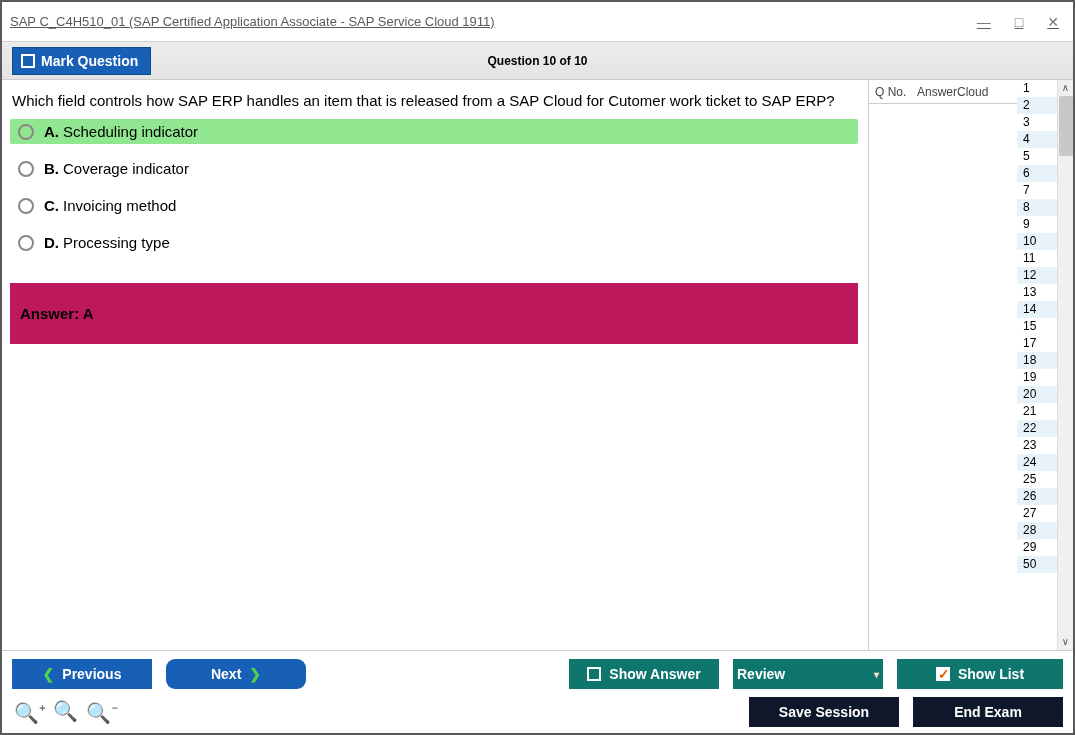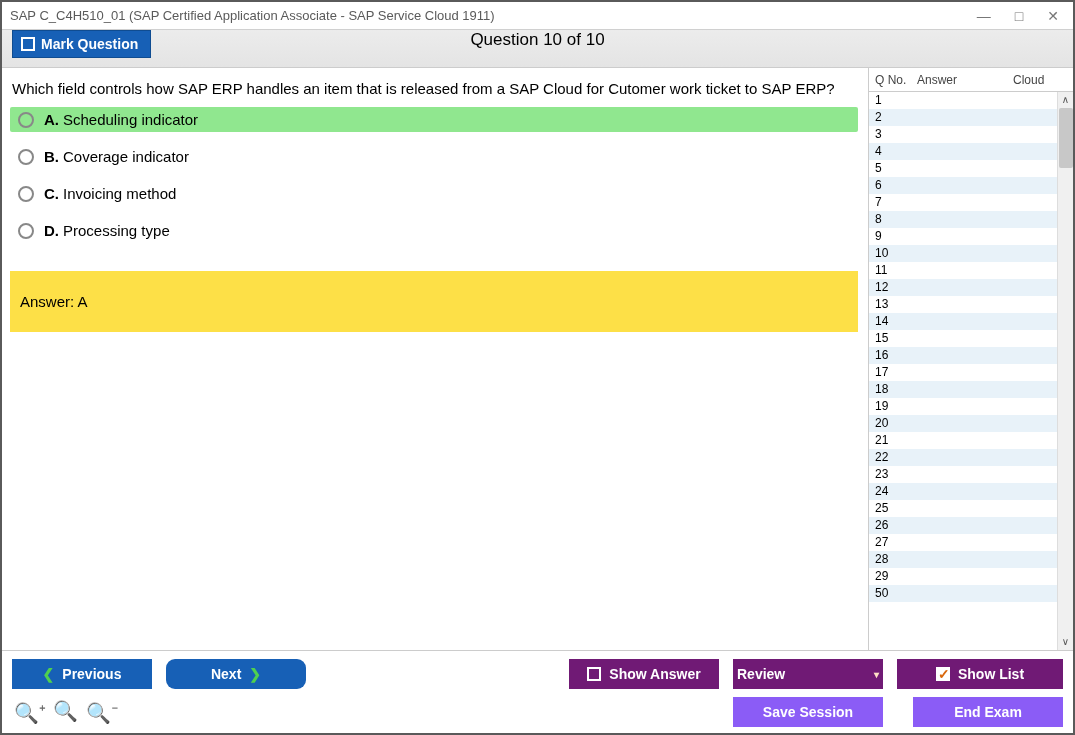--- a/index.html
+++ b/index.html
@@ -13,36 +13,38 @@
     width: 1075px;
     height: 735px;
     border: 2px solid #5a5a5a;
     margin: 0 auto;
     display: flex;
     flex-direction: column;
     position: relative;
     background: #fff;
   }
   .titlebar {
-    height: 28px;
+    height: 40px;
     display: flex;
     align-items: center;
     justify-content: space-between;
     padding: 0 8px;
     color: #5a5a5a;
     font-size: 13px;
     border-bottom: 1px solid #d0d0d0;
+    text-decoration: underline;
   }
   .win-controls { display: flex; gap: 24px; align-items: center; padding-right: 6px;}
   .win-controls span { color: #777; font-size: 14px; cursor: default; }
   .header {
     height: 38px;
     background: linear-gradient(#ececec,#e4e4e4);
     border-bottom: 1px solid #ccc;
     display: flex;
+    align-items: center;
     position: relative;
     padding-left: 10px;
   }
   .mark-btn {
     background: #1760b6;
     color: #fff;
     font-weight: bold;
     font-size: 14px;
     border: 1px solid #0f4c91;
     height: 28px;
@@ -54,22 +56,22 @@
   }
   .chk {
     width: 14px; height: 14px; border: 2px solid #fff; display:inline-block; background:transparent;
   }
   .chk.checked { background:#fff; position:relative;}
   .chk.checked::after{content:"\2713"; color:#d9680d; position:absolute; top:-3px; left:0px; font-size:14px; font-weight:bold;}
   .header-title {
     position: absolute;
     left: 0; right: 0;
     text-align: center;
-    font-size: 17px;
-    font-weight: normal;
+    font-size: 12px;
+    font-weight: bold;
     pointer-events: none;
   }
   .body {
     flex: 1;
     display: flex;
     overflow: hidden;
   }
   .main {
     flex: 1;
     padding: 10px 10px 0 8px;
@@ -88,31 +90,31 @@
     margin-bottom: 12px;
     font-size: 15px;
     border-radius: 2px;
   }
   .option.correct { background: #90e78f; }
   .radio {
     width: 16px; height: 16px; border: 2px solid #888; border-radius: 50%; flex-shrink:0;
   }
   .option .letter { font-weight: bold; margin-right:4px;}
   .answer-box {
-    background: #fde047;
+    background: #be185d;
     padding: 22px 10px;
-    font-weight: normal;
+    font-weight: bold;
     font-size: 15px;
     margin-top: 16px;
   }
   .side {
     width: 205px;
     border-left: 1px solid #ccc;
     display: flex;
-    flex-direction: column;
+    flex-direction: row;
     position: relative;
   }
   .side-head {
     display: flex;
     font-size: 12px;
     color: #444;
     border-bottom: 1px solid #ccc;
     height: 24px;
     align-items: center;
   }
@@ -142,22 +144,22 @@
   .footer-row{ display:flex; align-items:center; gap:14px; margin-bottom:8px;}
   .btn {
     height: 30px;
     display:flex; align-items:center; justify-content:center;
     color:#fff; font-weight:bold; font-size:14px; cursor:pointer;
     border: none;
     gap:8px;
     padding: 0 10px;
   }
   .btn.blue { background:#1760b6; }
-  .btn.orange{ background:#701a75;}
-  .btn.navy{ background:#8b5cf6;margin-left:16px;}
+  .btn.orange{ background:#0f766e;}
+  .btn.navy{ background:#0f172a;}
   .btn.prev{ width:140px;}
   .btn.next{ width:140px;border-radius:9px;}
   .arrow-left{ color:#4fd04f; font-weight:bold;}
   .arrow-right{ color:#4fd04f; font-weight:bold;}
   .spacer{ flex:1;}
   .zoom-row{ display:flex; gap:8px; color:#666; font-size:20px; padding-left:2px;}
   .zoom-row span{cursor:pointer;}
   .dd-arrow{ font-size:10px; color:#ffe0c6; margin-left:6px;}
 </style>
 </head>
@@ -221,21 +223,20 @@
             <div class="side-row even">6</div>
             <div class="side-row">7</div>
             <div class="side-row even">8</div>
             <div class="side-row">9</div>
             <div class="side-row even">10</div>
             <div class="side-row">11</div>
             <div class="side-row even">12</div>
             <div class="side-row">13</div>
             <div class="side-row even">14</div>
             <div class="side-row">15</div>
-            <div class="side-row even">16</div>
             <div class="side-row">17</div>
             <div class="side-row even">18</div>
             <div class="side-row">19</div>
             <div class="side-row even">20</div>
             <div class="side-row">21</div>
             <div class="side-row even">22</div>
             <div class="side-row">23</div>
             <div class="side-row even">24</div>
             <div class="side-row">25</div>
             <div class="side-row even">26</div>

